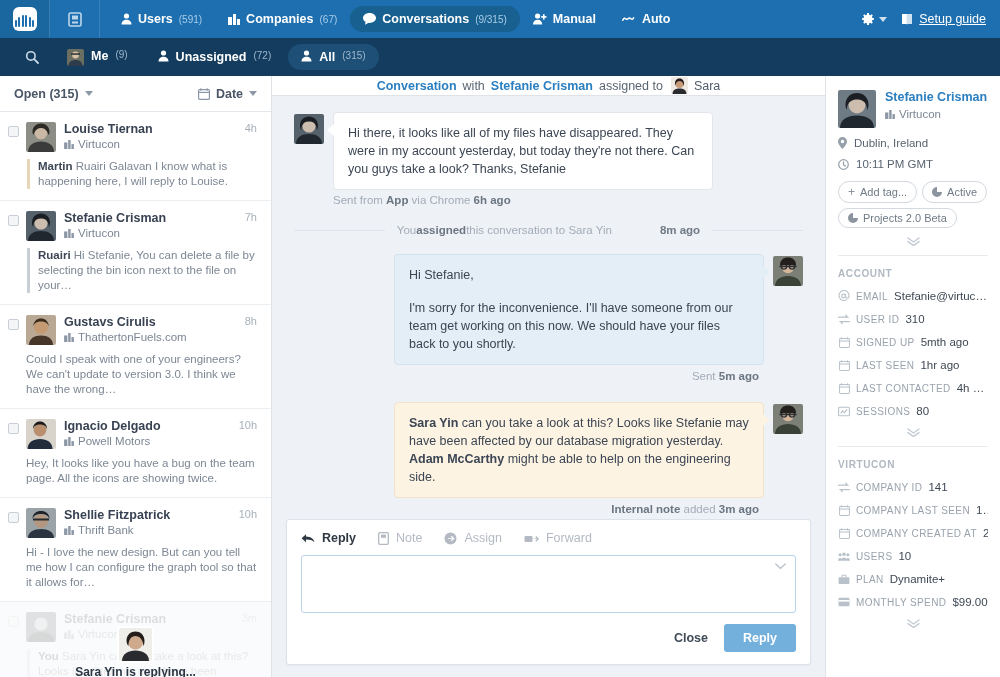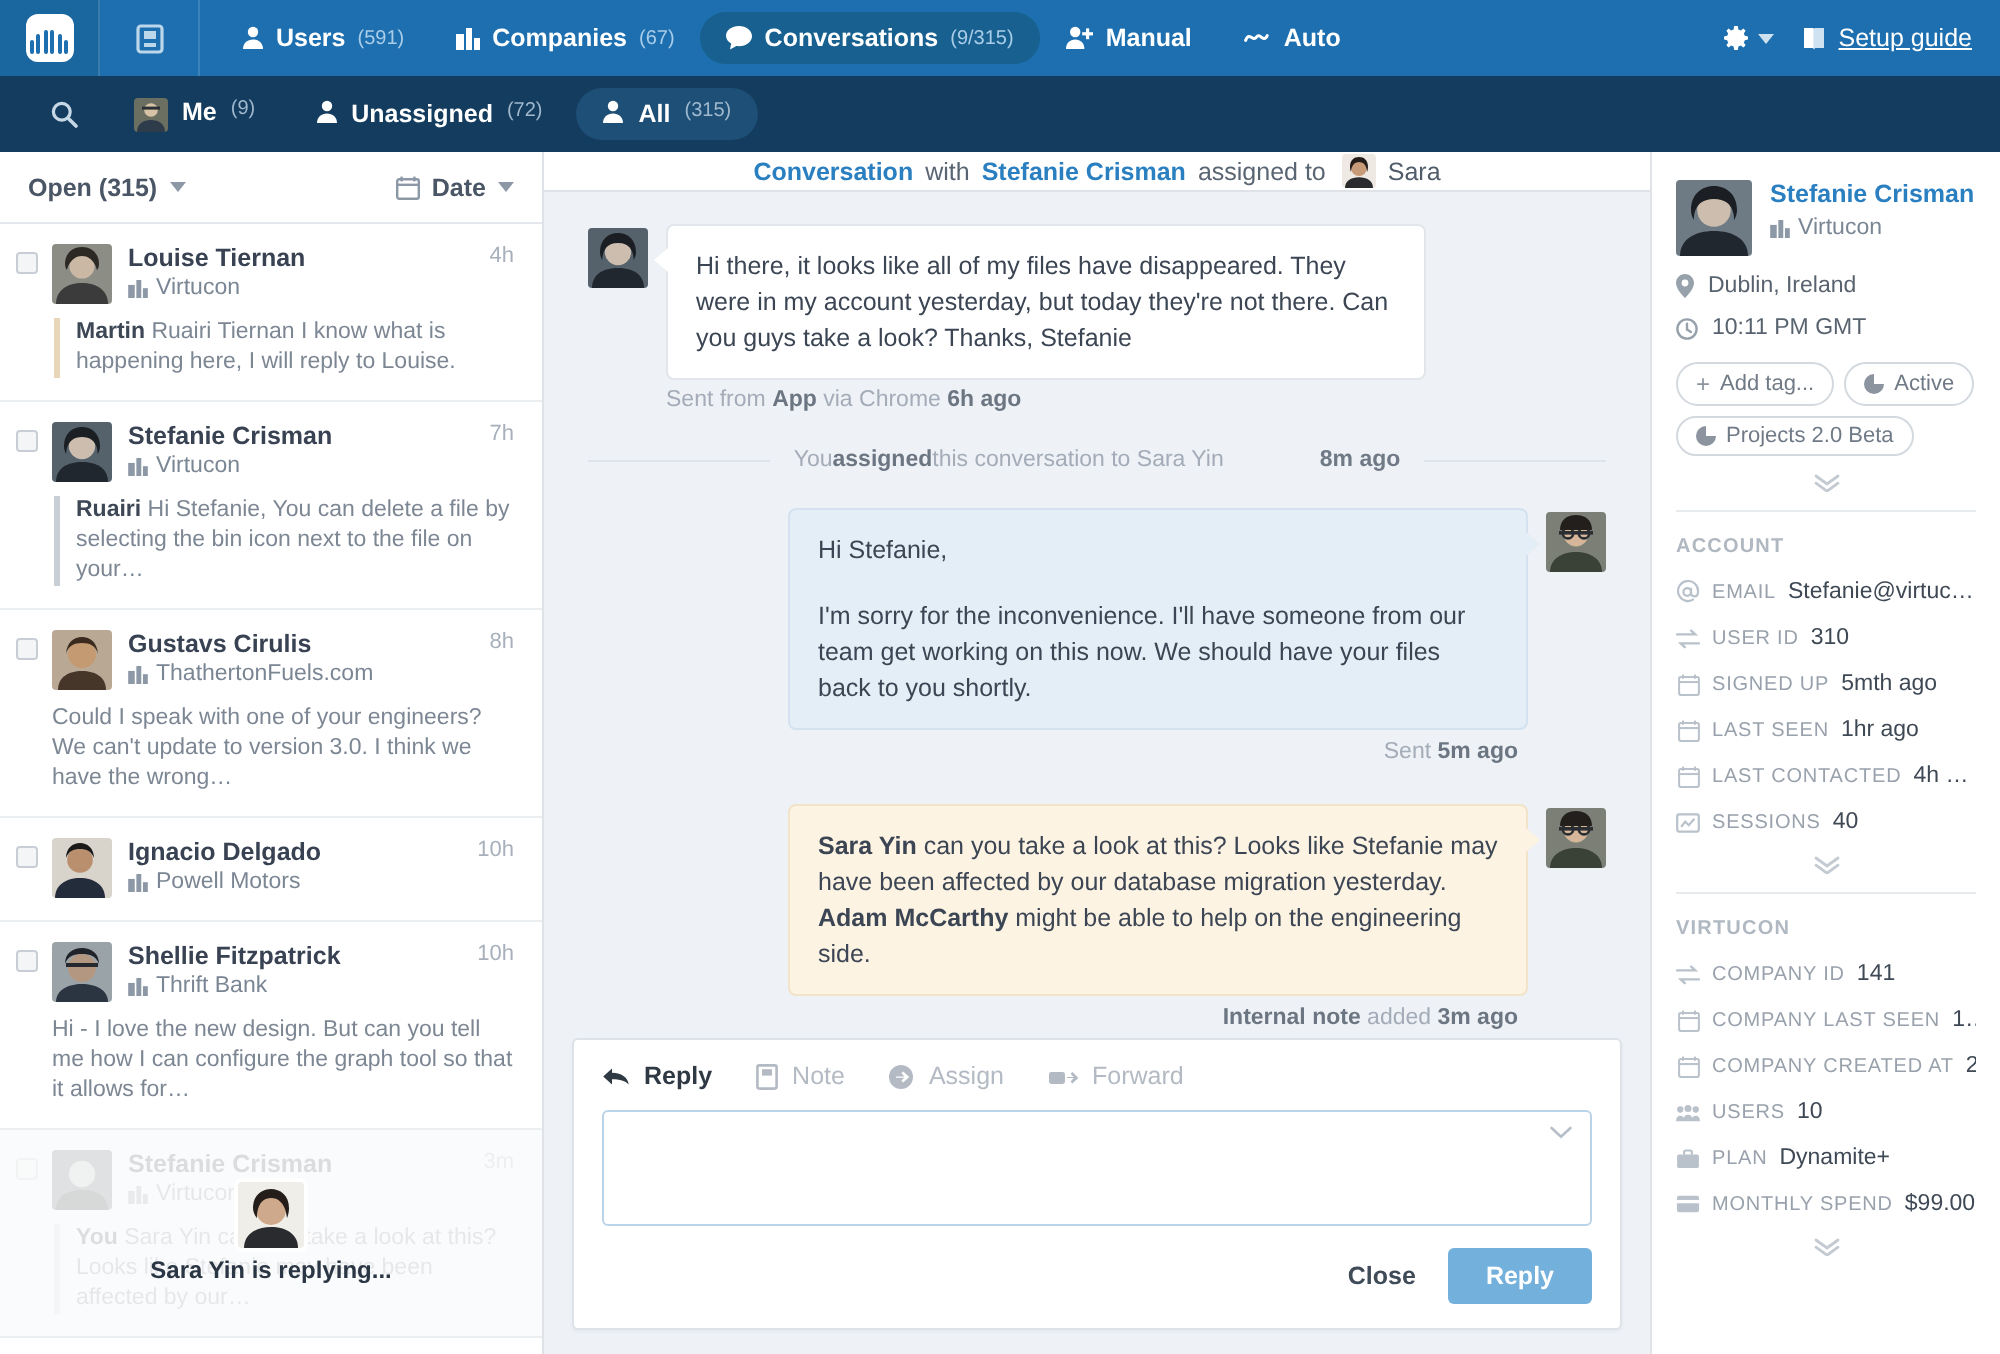--- a/index.html
+++ b/index.html
@@ -384,21 +384,21 @@
                       <rect x="0" y="3" width="4" height="8" fill="#8d98a7"></rect>
                       <rect x="5" y="0" width="3" height="11" fill="#8d98a7"></rect>
                       <rect x="9" y="5" width="3" height="6" fill="#8d98a7"></rect>
                     </svg>
                 </span>
                 <span>Virtucon</span>
               </div>
             </div>
           </div>
           <div class="conv-snip bar note">
-            <b>Martin</b><span> Ruairi Tiernan I know what is happening here, I will reply to Louise.</span>
+            <b>Martin</b><span> Ruairi Galavan I know what is happening here, I will reply to Louise.</span>
           </div>
         </div>
       </div>
 
       <div class="conv">
         <div class="cb"></div>
         <div class="conv-main">
           <div class="conv-top">
             <span class="conv-ava">
               <svg width="30" height="30" viewBox="0 0 30 30">
@@ -487,20 +487,23 @@
                 <span>
                   <svg width="10" height="9" viewBox="0 0 12 11">
                       <rect x="0" y="3" width="4" height="8" fill="#8d98a7"></rect>
                       <rect x="5" y="0" width="3" height="11" fill="#8d98a7"></rect>
                       <rect x="9" y="5" width="3" height="6" fill="#8d98a7"></rect>
                     </svg>
                 </span>
                 <span>Powell Motors</span>
               </div>
             </div>
+          </div>
+          <div class="conv-snip plain">
+            <span>Hey, It looks like you have a bug on the team page. All the icons are showing twice.</span>
           </div>
         </div>
       </div>
 
       <div class="conv">
         <div class="cb"></div>
         <div class="conv-main">
           <div class="conv-top">
             <span class="conv-ava">
               <svg width="30" height="30" viewBox="0 0 30 30">
@@ -858,21 +861,21 @@
       <span class="v">4h ago</span>
     </div>
     <div class="attr">
       <span class="ico">
         <svg width="12" height="11" viewBox="0 0 12 11">
             <rect x="0.6" y="1.2" width="10.8" height="8.6" rx="1" fill="none" stroke="#b9c1ca" stroke-width="1.1"></rect>
             <path d="M2.6 7.4 4.6 4.8l1.8 1.8 2.8-3.2" fill="none" stroke="#b9c1ca" stroke-width="1.1"></path>
           </svg>
       </span>
       <span class="k">SESSIONS</span>
-      <span class="v">40</span>
+      <span class="v">80</span>
     </div>
 
     <div class="chev-more">
       <svg width="13" height="9" viewBox="0 0 13 9" style="margin:0 auto">
           <path d="M1 1 6.5 5 12 1" fill="none" stroke="#c3cad2" stroke-width="1.4" stroke-linecap="round"></path>
           <path d="M1 4.6 6.5 8.6 12 4.6" fill="none" stroke="#c3cad2" stroke-width="1.4" stroke-linecap="round"></path>
         </svg>
     </div>
 
     <div class="hr"></div>

